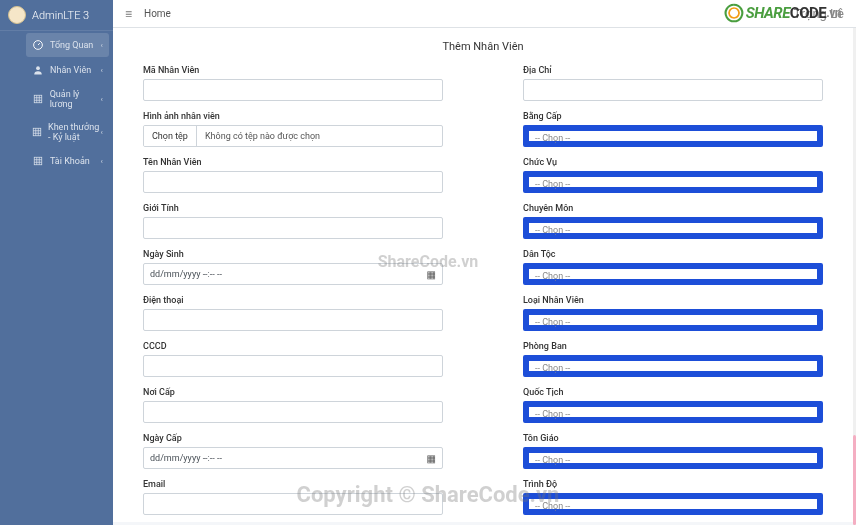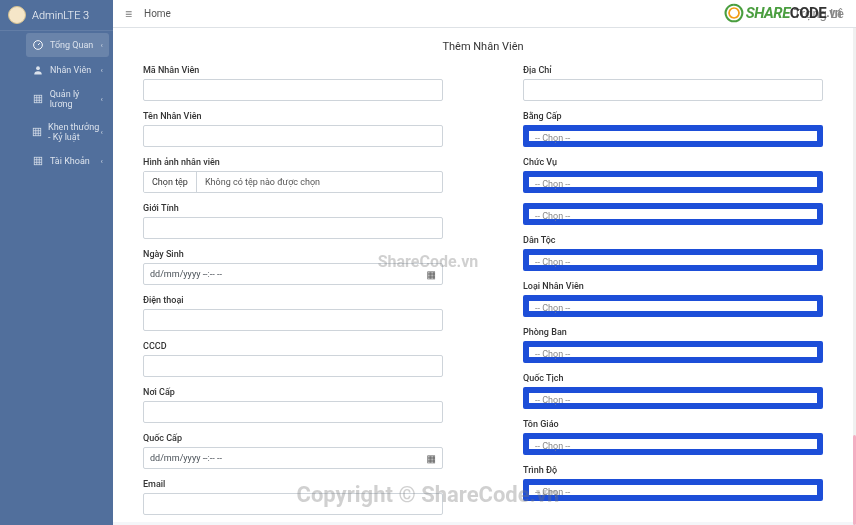--- a/index.html
+++ b/index.html
@@ -132,31 +132,31 @@
   <h2 class="page-title">Thêm Nhân Viên</h2>
 
   <div class="form-grid">
 
     <div>
       <div class="form-group">
         <label class="form-label">Mã Nhân Viên</label>
         <input class="form-control" style="">
       </div>
       <div class="form-group">
-        <label class="form-label">Tên Nhân Viên</label>
-        <input class="form-control" style="">
-      </div>
-      <div class="form-group">
         <label class="form-label">Hình ảnh nhân viên</label>
         <div class="file-input">
           <span class="file-btn">Chọn tệp</span>
           <span class="file-text">Không có tệp nào được chọn</span>
         </div>
       </div>
       <div class="form-group">
+        <label class="form-label">Tên Nhân Viên</label>
+        <input class="form-control" style="">
+      </div>
+      <div class="form-group">
         <label class="form-label">Giới Tính</label>
         <input class="form-control" style="">
       </div>
       <div class="form-group">
         <label class="form-label">Ngày Sinh</label>
         <div class="form-control date-input">
           <span>dd/mm/yyyy --:-- --</span>
           <span class="date-icon">▦</span>
         </div>
       </div>
@@ -166,21 +166,21 @@
       </div>
       <div class="form-group">
         <label class="form-label">CCCD</label>
         <input class="form-control" style="">
       </div>
       <div class="form-group">
         <label class="form-label">Nơi Cấp</label>
         <input class="form-control" style="">
       </div>
       <div class="form-group">
-        <label class="form-label">Quốc Cấp</label>
+        <label class="form-label">Ngày Cấp</label>
         <div class="form-control date-input">
           <span>dd/mm/yyyy --:-- --</span>
           <span class="date-icon">▦</span>
         </div>
       </div>
       <div class="form-group">
         <label class="form-label">Email</label>
         <input class="form-control" style="">
       </div>
     </div>
@@ -192,20 +192,21 @@
       </div>
       <div class="form-group">
         <label class="form-label">Bằng Cấp</label>
         <div class="form-select">-- Chọn --</div>
       </div>
       <div class="form-group">
         <label class="form-label">Chức Vụ</label>
         <div class="form-select">-- Chọn --</div>
       </div>
       <div class="form-group">
+        <label class="form-label">Chuyên Môn</label>
         <div class="form-select">-- Chọn --</div>
       </div>
       <div class="form-group">
         <label class="form-label">Dân Tộc</label>
         <div class="form-select">-- Chọn --</div>
       </div>
       <div class="form-group">
         <label class="form-label">Loại Nhân Viên</label>
         <div class="form-select">-- Chọn --</div>
       </div>

